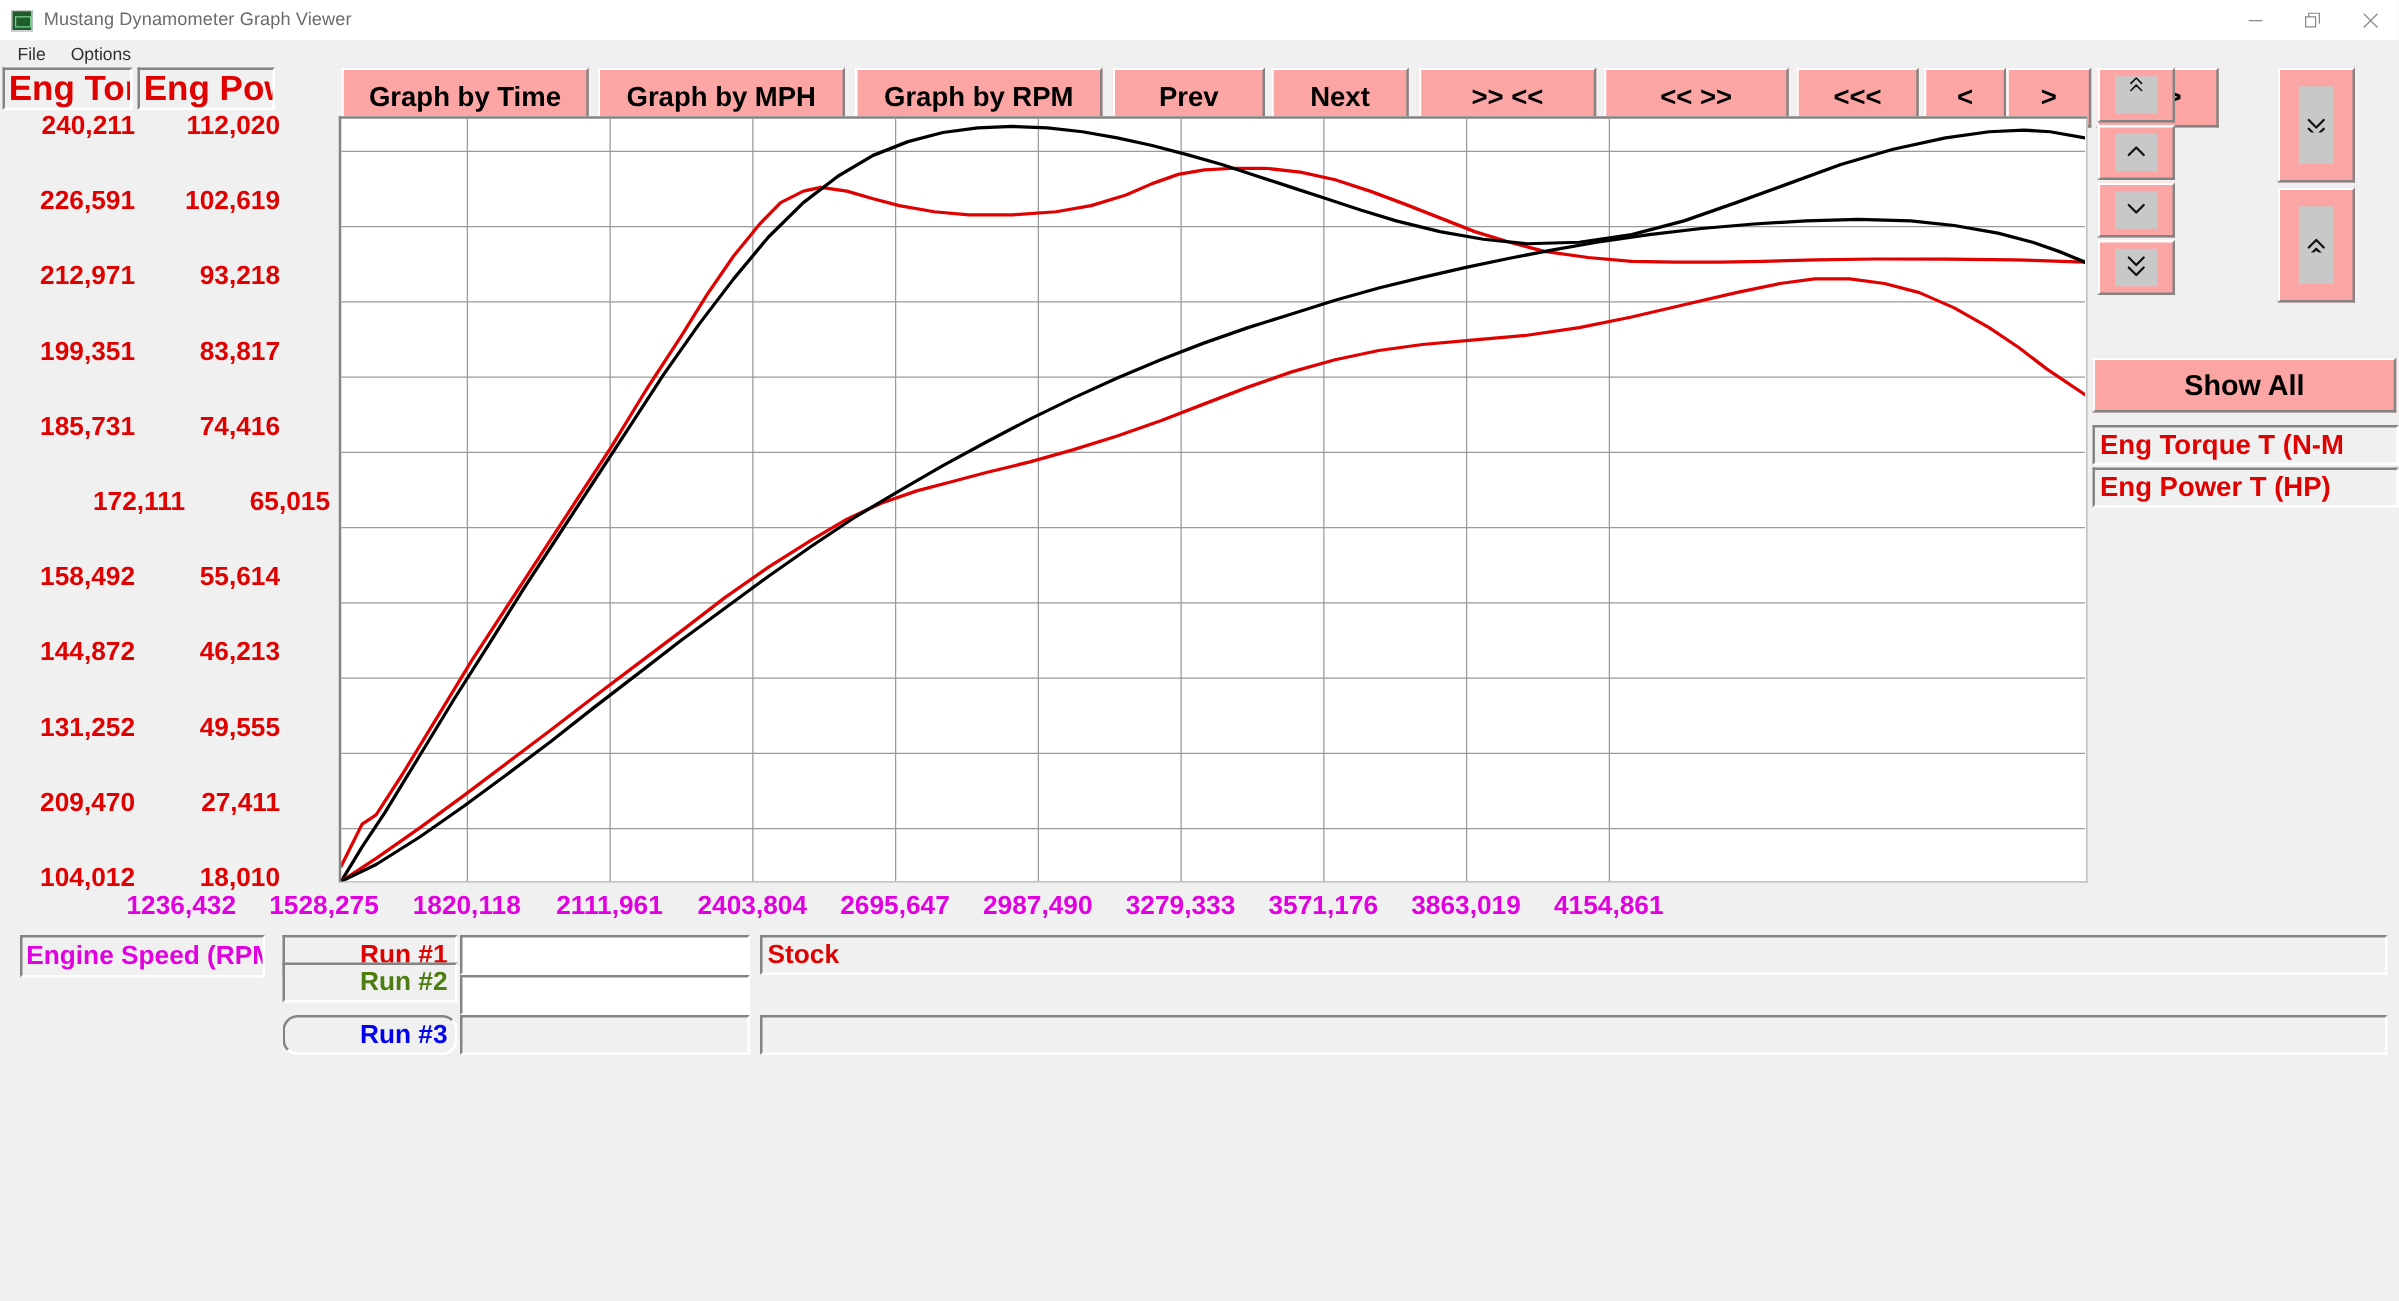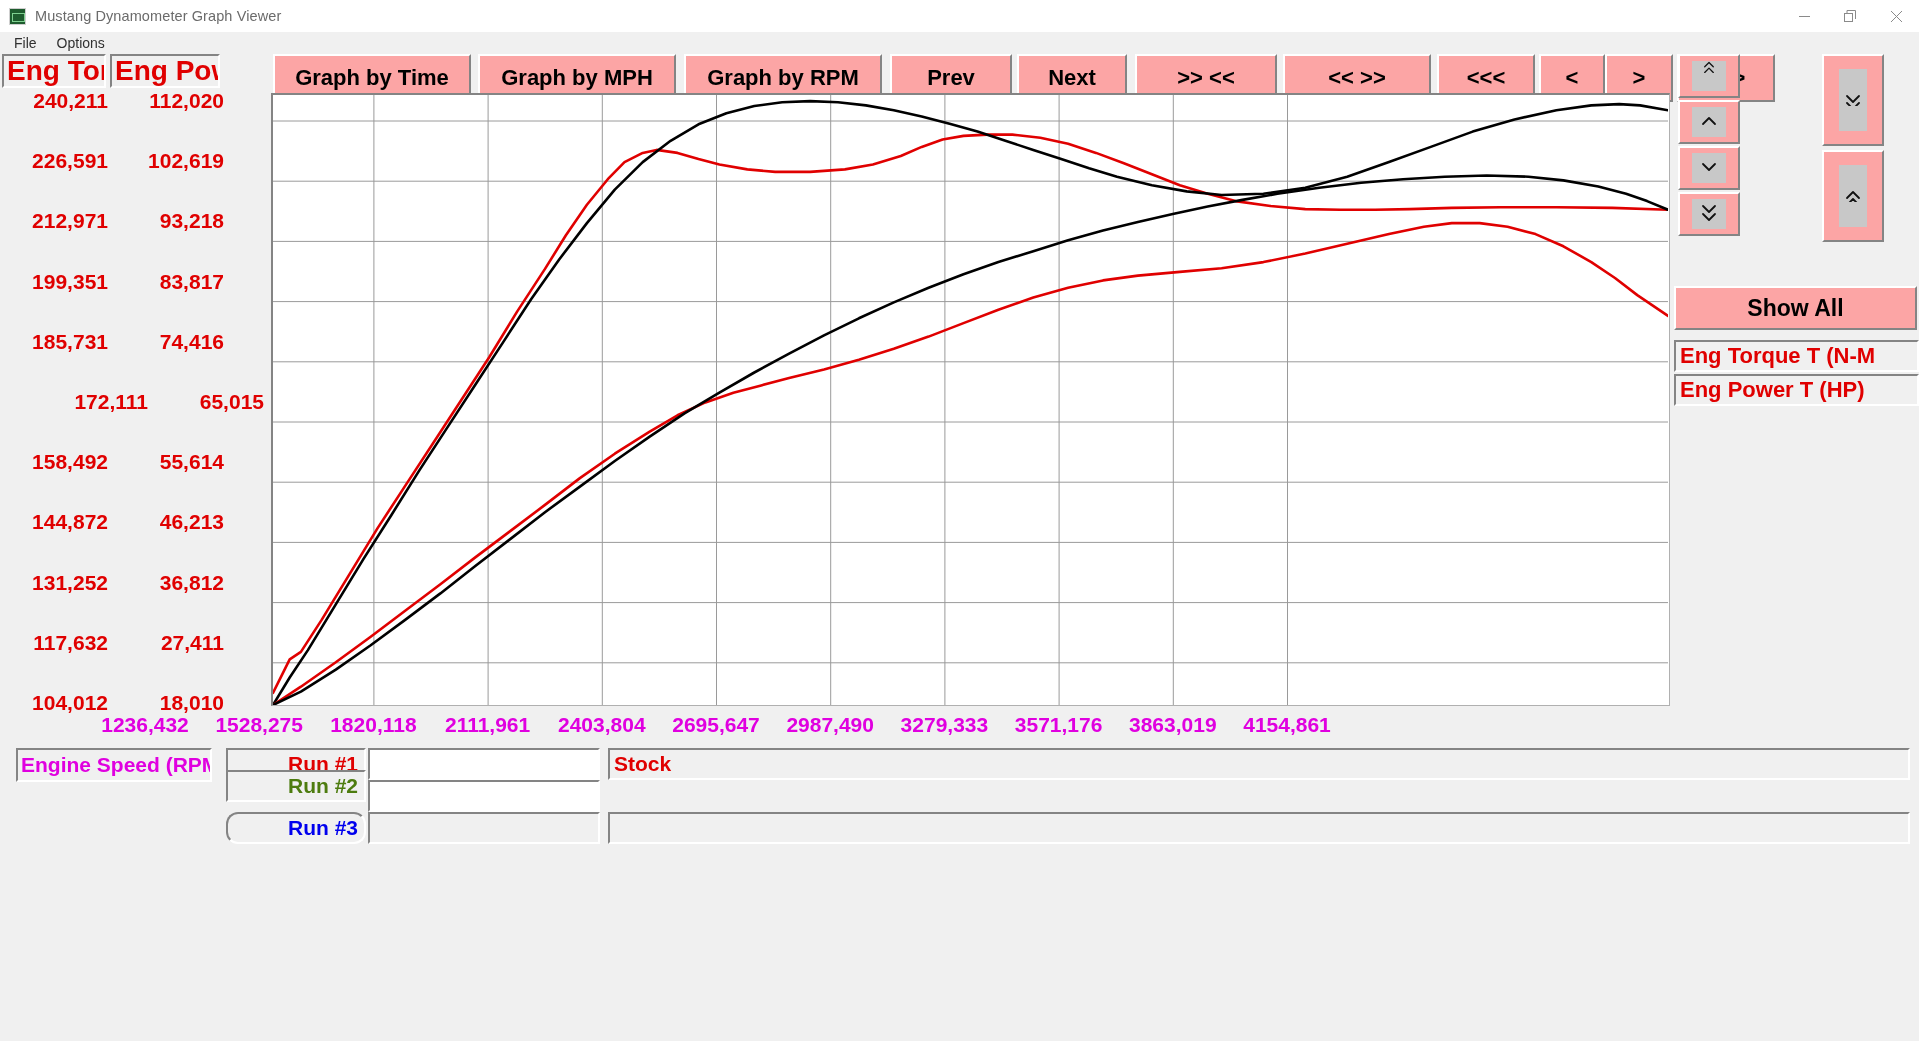--- a/index.html
+++ b/index.html
@@ -221,24 +221,24 @@
     <div class="lrow" style="top: 361.2px;">
       <span class="ltorque">158,492</span>
       <span class="lpower">55,614</span>
     </div>
     <div class="lrow" style="top: 421.4px;">
       <span class="ltorque">144,872</span>
       <span class="lpower">46,213</span>
     </div>
     <div class="lrow" style="top: 481.6px;">
       <span class="ltorque">131,252</span>
-      <span class="lpower">36,812</span>
+      <span class="lpower">49,555</span>
     </div>
     <div class="lrow" style="top: 541.8px;">
-      <span class="ltorque">117,632</span>
+      <span class="ltorque">209,470</span>
       <span class="lpower">27,411</span>
     </div>
     <div class="lrow" style="top: 602px;">
       <span class="ltorque">104,012</span>
       <span class="lpower">18,010</span>
     </div>
   </div>
 
 <div id="plot-frame">
   <svg id="plot-svg" width="1395" height="610" viewBox="0 0 1395 610">

